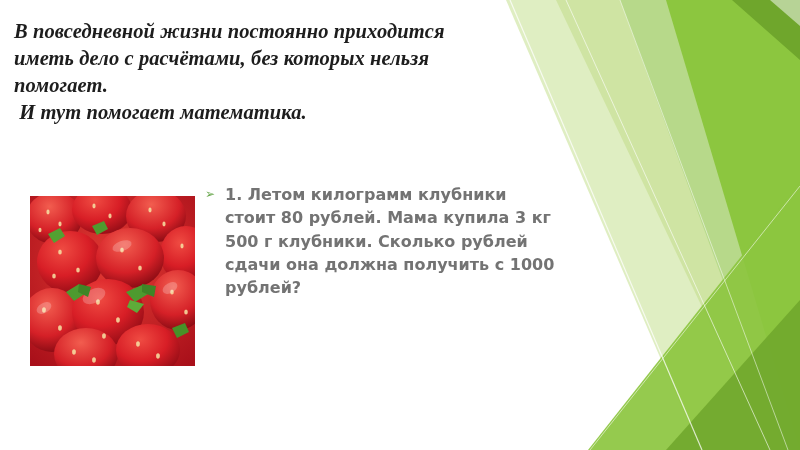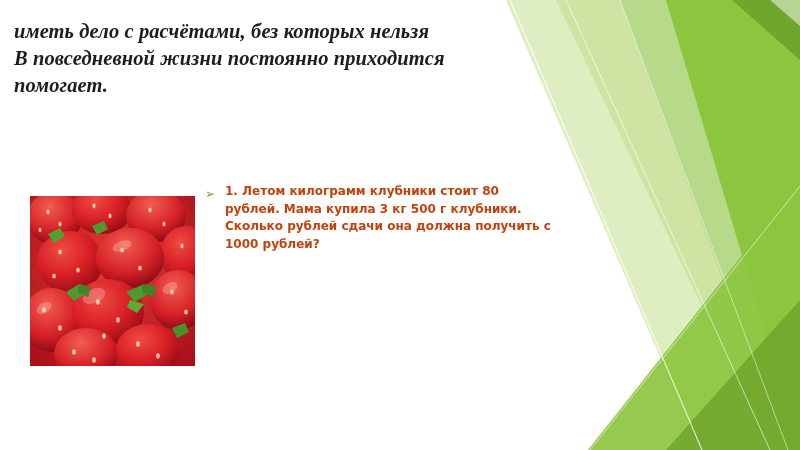--- a/index.html
+++ b/index.html
@@ -93,23 +93,23 @@
     margin-top: 5px;
     color: #6aa84f;
     font-size: 12px;
     line-height: 1;
     text-align: left;
   }
   .bullet-text {
     flex: 1 1 auto;
     font-family: "DejaVu Sans", sans-serif;
     font-weight: bold;
-    font-size: 12px;
+    font-size: 16px;
     line-height: 1.46;
-    color: #c2410c;
+    color: #737373;
     padding-left: 4px;
   }
 </style>
 </head>
 <body>
 
 <div class="slide">
 
   <div class="deco">
     <svg width="330" height="450" viewBox="0 0 330 450" xmlns="http://www.w3.org/2000/svg">
@@ -124,23 +124,24 @@
       <polygon points="0,450 60,450 330,118 330,58" fill="#ffffff" opacity="0.0"></polygon>
       <line x1="40" y1="0" x2="232" y2="450" stroke="#ffffff" stroke-width="1.2" opacity="0.75"></line>
       <line x1="96" y1="0" x2="300" y2="450" stroke="#ffffff" stroke-width="1" opacity="0.6"></line>
       <line x1="150" y1="0" x2="318" y2="450" stroke="#ffffff" stroke-width="1" opacity="0.5"></line>
       <line x1="330" y1="186" x2="120" y2="450" stroke="#ffffff" stroke-width="1" opacity="0.55"></line>
       <polygon points="330,0 330,26 300,0" fill="#ffffff" opacity="0.5"></polygon>
     </svg>
   </div>
 
   <div class="title">
+    <span class="line">В повседневной жизни постоянно приходится</span>
     <span class="line">иметь дело с расчётами, без которых нельзя</span>
-    <span class="line">В повседневной жизни постоянно приходится</span>
     <span class="line">помогает.</span>
+    <span class="line"> И тут помогает математика.</span>
   </div>
 
   <div class="content">
 
     <div class="photo">
       <svg width="165" height="170" viewBox="0 0 165 170" xmlns="http://www.w3.org/2000/svg">
         <defs>
           <radialGradient id="bg" cx="50%" cy="40%" r="75%">
             <stop offset="0%" stop-color="#e33a33"></stop>
             <stop offset="100%" stop-color="#a9101a"></stop>

